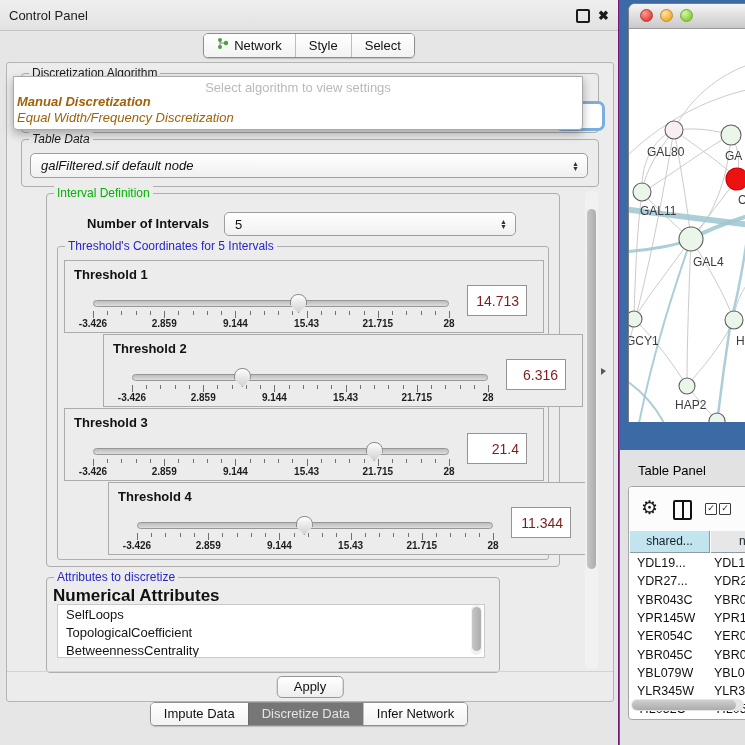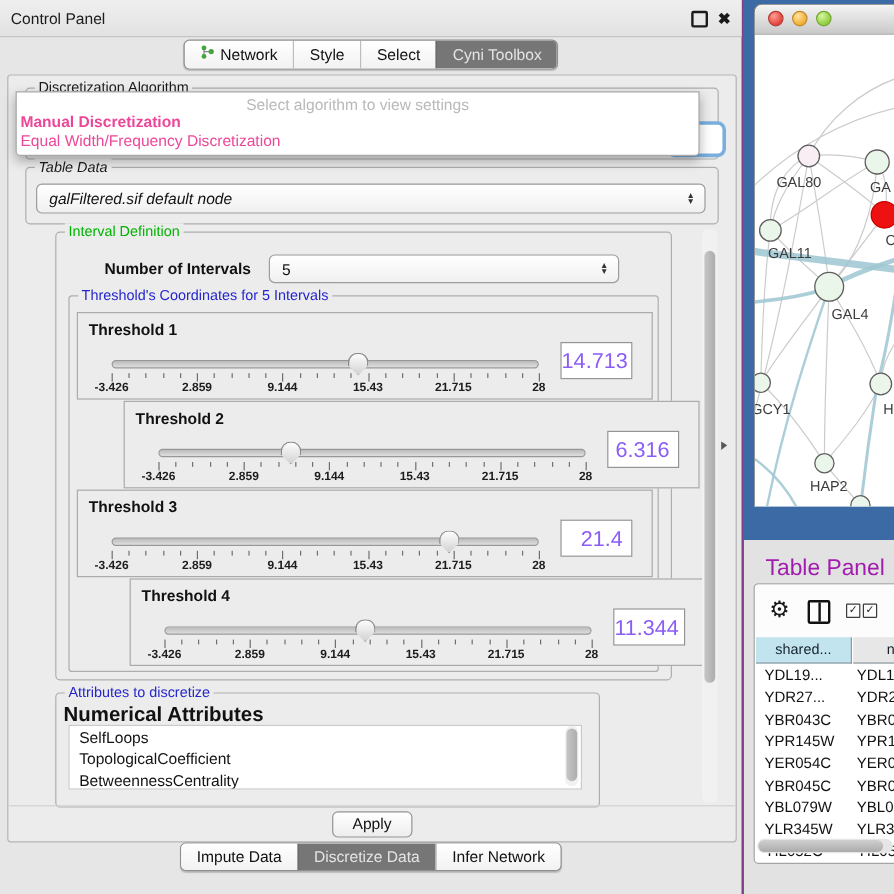--- a/index.html
+++ b/index.html
@@ -25,47 +25,47 @@
   .gtitle{position:absolute;top:-8px;left:7px;background:#ececec;padding:0 3px;font-size:12px;white-space:nowrap;}
   .t-green{color:#00b400;}
   .t-blue{color:#2525cc;}
   .t-black{color:#1a1a1a;}
   .combo{position:absolute;background:linear-gradient(#ffffff,#f0f0f0);border:1px solid #9d9d9d;border-radius:5px;font-size:13px;color:#111;display:flex;align-items:center;padding:0 10px;box-sizing:border-box;cursor:default;}
   .spin{position:absolute;right:8px;top:50%;transform:translateY(-50%);display:flex;flex-direction:column;align-items:center;color:#333;}
   .spin span{font-size:7px;line-height:5px;}
   
   #popup{position:absolute;left:6px;top:13px;width:568px;height:52px;background:#fff;border:1px solid #a9a9a9;border-radius:0 0 4px 4px;box-shadow:0 4px 10px rgba(0,0,0,.3);z-index:6;}
   #popup-ph{position:absolute;left:0;top:3px;width:100%;text-align:center;font-size:13px;color:#b9b9b9;}
-  .popup-item{position:absolute;left:3px;font-size:13px;color:#ec4899;white-space:nowrap;cursor:default;}
+  .popup-item{position:absolute;left:3px;font-size:13px;color:#a16207;white-space:nowrap;cursor:default;font-style:italic;}
   .popup-item.b{font-weight:bold;}
   #focusring{position:absolute;left:548px;top:38px;width:44px;height:24px;border:3px solid #7aaede;border-radius:7px;background:#fff;z-index:1;}
   
   .tpanel{position:absolute;left:6px;width:478px;height:71px;border:1px solid #ababab;background:#ececec;}
   .tlabel{position:absolute;left:9px;top:6px;font-size:13px;font-weight:bold;color:#111;}
   .track{position:absolute;left:28px;top:39px;width:356px;height:7px;border-radius:4px;background:linear-gradient(#bcbcbc,#dedede);border:1px solid #979797;box-sizing:border-box;cursor:default;}
   .thumb{position:absolute;width:17px;height:19px;top:33px;background:linear-gradient(#fdfdfd,#d2d2d2);border:1px solid #8a8a8a;border-radius:8px 8px 3px 3px;clip-path:polygon(0 0,100% 0,100% 55%,50% 100%,0 55%);box-sizing:border-box;cursor:default;}
   .tick{position:absolute;width:1px;background:#6f6f6f;}
   .slabel{position:absolute;top:57px;font-size:10px;font-weight:bold;color:#1d1d1d;transform:translateX(-50%);white-space:nowrap;}
-  .valbox{position:absolute;left:402px;top:24px;width:60px;height:31px;background:#fff;border:1px solid #949494;font-size:18px;color:#8b5cf6;text-align:right;line-height:31px;padding-right:7px;box-sizing:border-box;}
+  .valbox{position:absolute;left:402px;top:24px;width:60px;height:31px;background:#fff;border:1px solid #949494;font-size:14px;color:#7f1d1d;text-align:right;line-height:31px;padding-right:7px;box-sizing:border-box;}
   
   #attrlist{position:absolute;left:10px;top:26px;width:426px;height:52px;background:#fff;border:1px solid #cacaca;overflow:hidden;}
   .attritem{font-size:13px;color:#141414;padding:2px 0 1px 8px;white-space:nowrap;cursor:default;}
   .vscroll{position:absolute;background:#f1f1f1;border-radius:5px;}
   .vthumb{position:absolute;left:1px;width:9px;background:linear-gradient(90deg,#c6c6c6,#adadad);border-radius:5px;}
   
   #applybar{position:absolute;left:0;top:608px;width:100%;height:30px;border-top:1px solid #d2d2d2;}
   #applybtn{position:absolute;left:50%;transform:translateX(-50%);top:4px;padding:2px 16px 3px 16px;font-size:13px;color:#111;background:linear-gradient(#fff,#ededed);border:1px solid #969696;border-radius:5px;cursor:default;}
   
   #netwin{position:absolute;left:628px;top:3px;width:117px;height:418px;background:#fff;border-left:1px solid #7d7d7d;border-top:1px solid #7d7d7d;border-top-left-radius:7px;overflow:hidden;}
   #netbar{position:absolute;left:0;top:0;width:100%;height:24px;background:linear-gradient(#f4f4f4,#c9c9c9);border-bottom:1px solid #989898;}
   .light{position:absolute;top:5px;width:13px;height:13px;border-radius:50%;box-sizing:border-box;cursor:default;}
   #netcanvas{position:absolute;left:0;top:25px;width:117px;height:393px;background:#fff;}
   
   #tablepanel{position:absolute;left:620px;top:450px;width:125px;height:295px;background:#e2e2e2;}
-  #tp-title{position:absolute;left:18px;top:13px;font-size:19px;color:#a21caf;}
+  #tp-title{position:absolute;left:18px;top:13px;font-size:13px;color:#000000;}
   #tp-inner{position:absolute;left:8px;top:36px;width:117px;height:232px;background:#fff;border:1px solid #a5a5a5;border-radius:4px 0 0 4px;overflow:hidden;}
   #tp-toolbar{position:absolute;left:0;top:0;width:100%;height:44px;background:#fcfcfc;}
   #gear{position:absolute;left:12px;top:9px;font-size:19px;color:#1a1a1a;cursor:default;}
   #colsicon{position:absolute;left:44px;top:13px;width:15px;height:16px;border:2px solid #111;border-radius:2px;cursor:default;}
   #colsicon div{position:absolute;left:50%;top:0;width:2px;height:100%;background:#111;transform:translateX(-50%);}
   .chk{position:absolute;top:16px;width:10px;height:10px;border:1.5px solid #3a3a3a;border-radius:1px;font-size:9px;line-height:9px;text-align:center;color:#222;cursor:default;}
   #tbl{position:absolute;left:0;top:44px;width:100%;}
   .th{position:absolute;top:0;height:22px;font-size:12px;color:#14212a;box-sizing:border-box;border-bottom:1px solid #8d9aa1;cursor:default;}
   .trow{position:absolute;left:0;width:200px;height:18px;font-size:12.5px;color:#111;white-space:nowrap;cursor:default;}
   .c1{position:absolute;left:8px;top:1px;}
@@ -96,23 +96,20 @@
                 <circle cx="3" cy="10" r="2" fill="#44a33c"></circle>
                 <circle cx="9" cy="6" r="2.2" fill="#44a33c"></circle>
               </svg></span>
             <span>Network</span>
           </div>
           <div class="seg">
             <span>Style</span>
           </div>
           <div class="seg">
             <span>Select</span>
-          </div>
-          <div class="seg sel">
-            <span>Cyni Toolbox</span>
           </div>
         </div></div>
 
     <div id="content">
 
       <div class="grp" style="left:14px;top:10px;width:576px;height:58px;">
         <span class="gtitle t-black">Discretization Algorithm</span>
       </div>
       <div id="focusring"></div>
 

